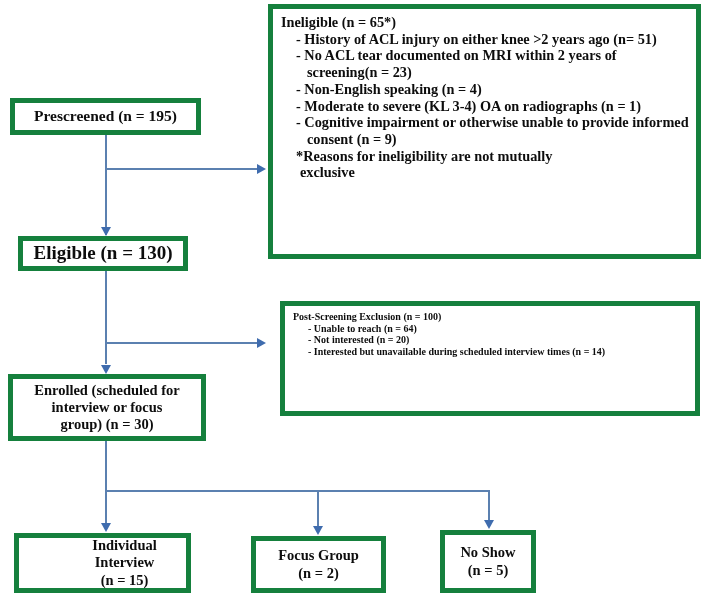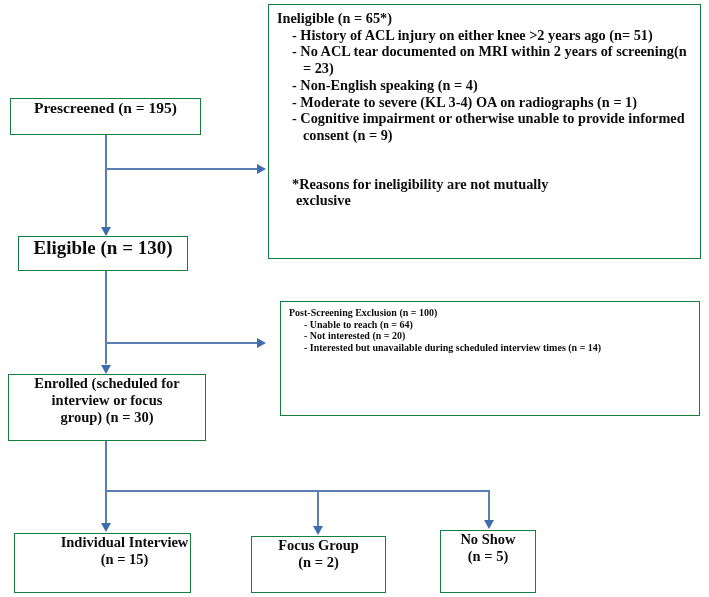--- a/index.html
+++ b/index.html
@@ -17,28 +17,29 @@
   }
   #flow {
     position: absolute;
     left: 0; top: 0;
     width: 709px;
     height: 597px;
   }
   .box {
     position: absolute;
     box-sizing: border-box;
-    border: 1px solid #15803d;
+    border: 5px solid #15803d;
     background: #ffffff;
     font-weight: bold;
     color: #0d0d0d;
     z-index: 3;
   }
   .box.centered {
     display: flex;
+    align-items: center;
     justify-content: center;
     text-align: center;
     line-height: 1.18;
   }
   .box.listbox {
     text-align: left;
     padding: 5px 6px 4px 8px;
     line-height: 1.17;
   }
   .lb-title {
@@ -55,21 +56,20 @@
     font-weight: bold;
     padding-left: 26px;
     text-indent: -11px;
     margin-top: 0px;
   }
   .lb-note {
     display: block;
     font-weight: bold;
     padding-left: 15px;
     text-indent: 0px;
-    margin-top: 32px;
   }
   .lb-note span.cont {
     display: block;
     padding-left: 4px;
   }
 
   
   #box-prescreened { left: 10px;  top: 98px;  width: 191px; height: 37px;  font-size: 15.5px; }
   #box-eligible    { left: 18px;  top: 236px; width: 170px; height: 35px;  font-size: 19px; }
   #box-enrolled    { left: 8px;   top: 374px; width: 198px; height: 67px;  font-size: 14.5px; }

